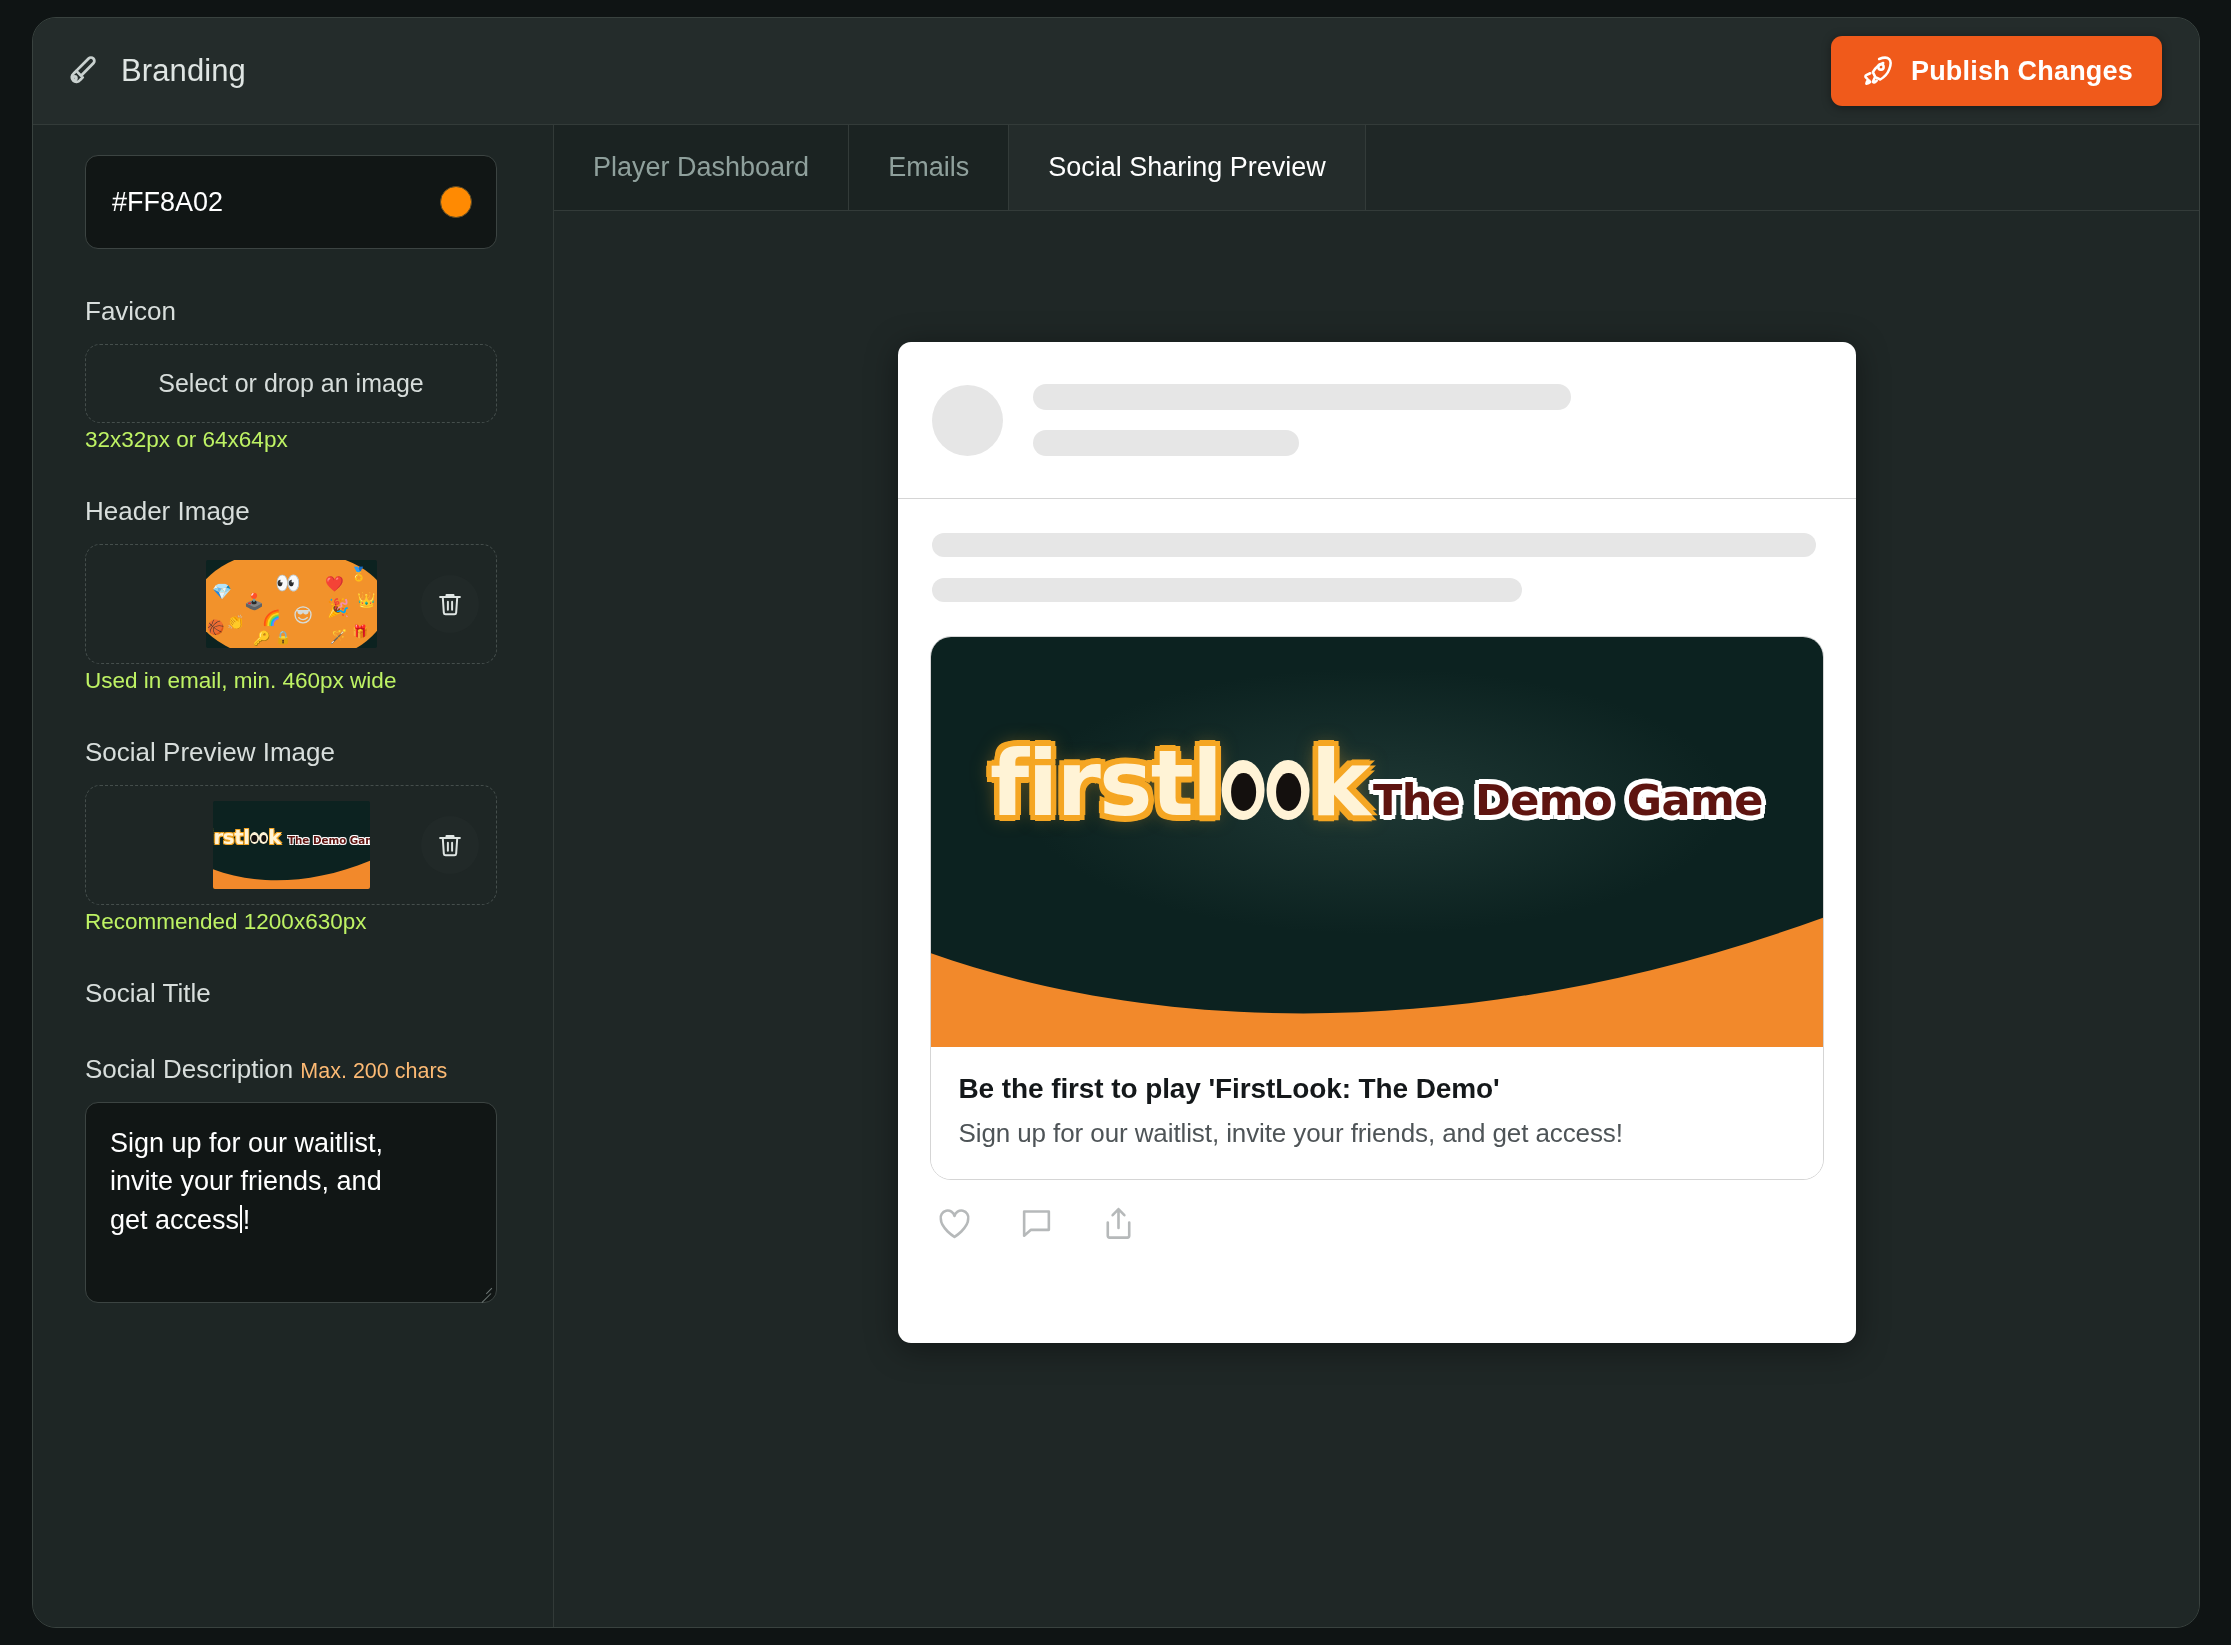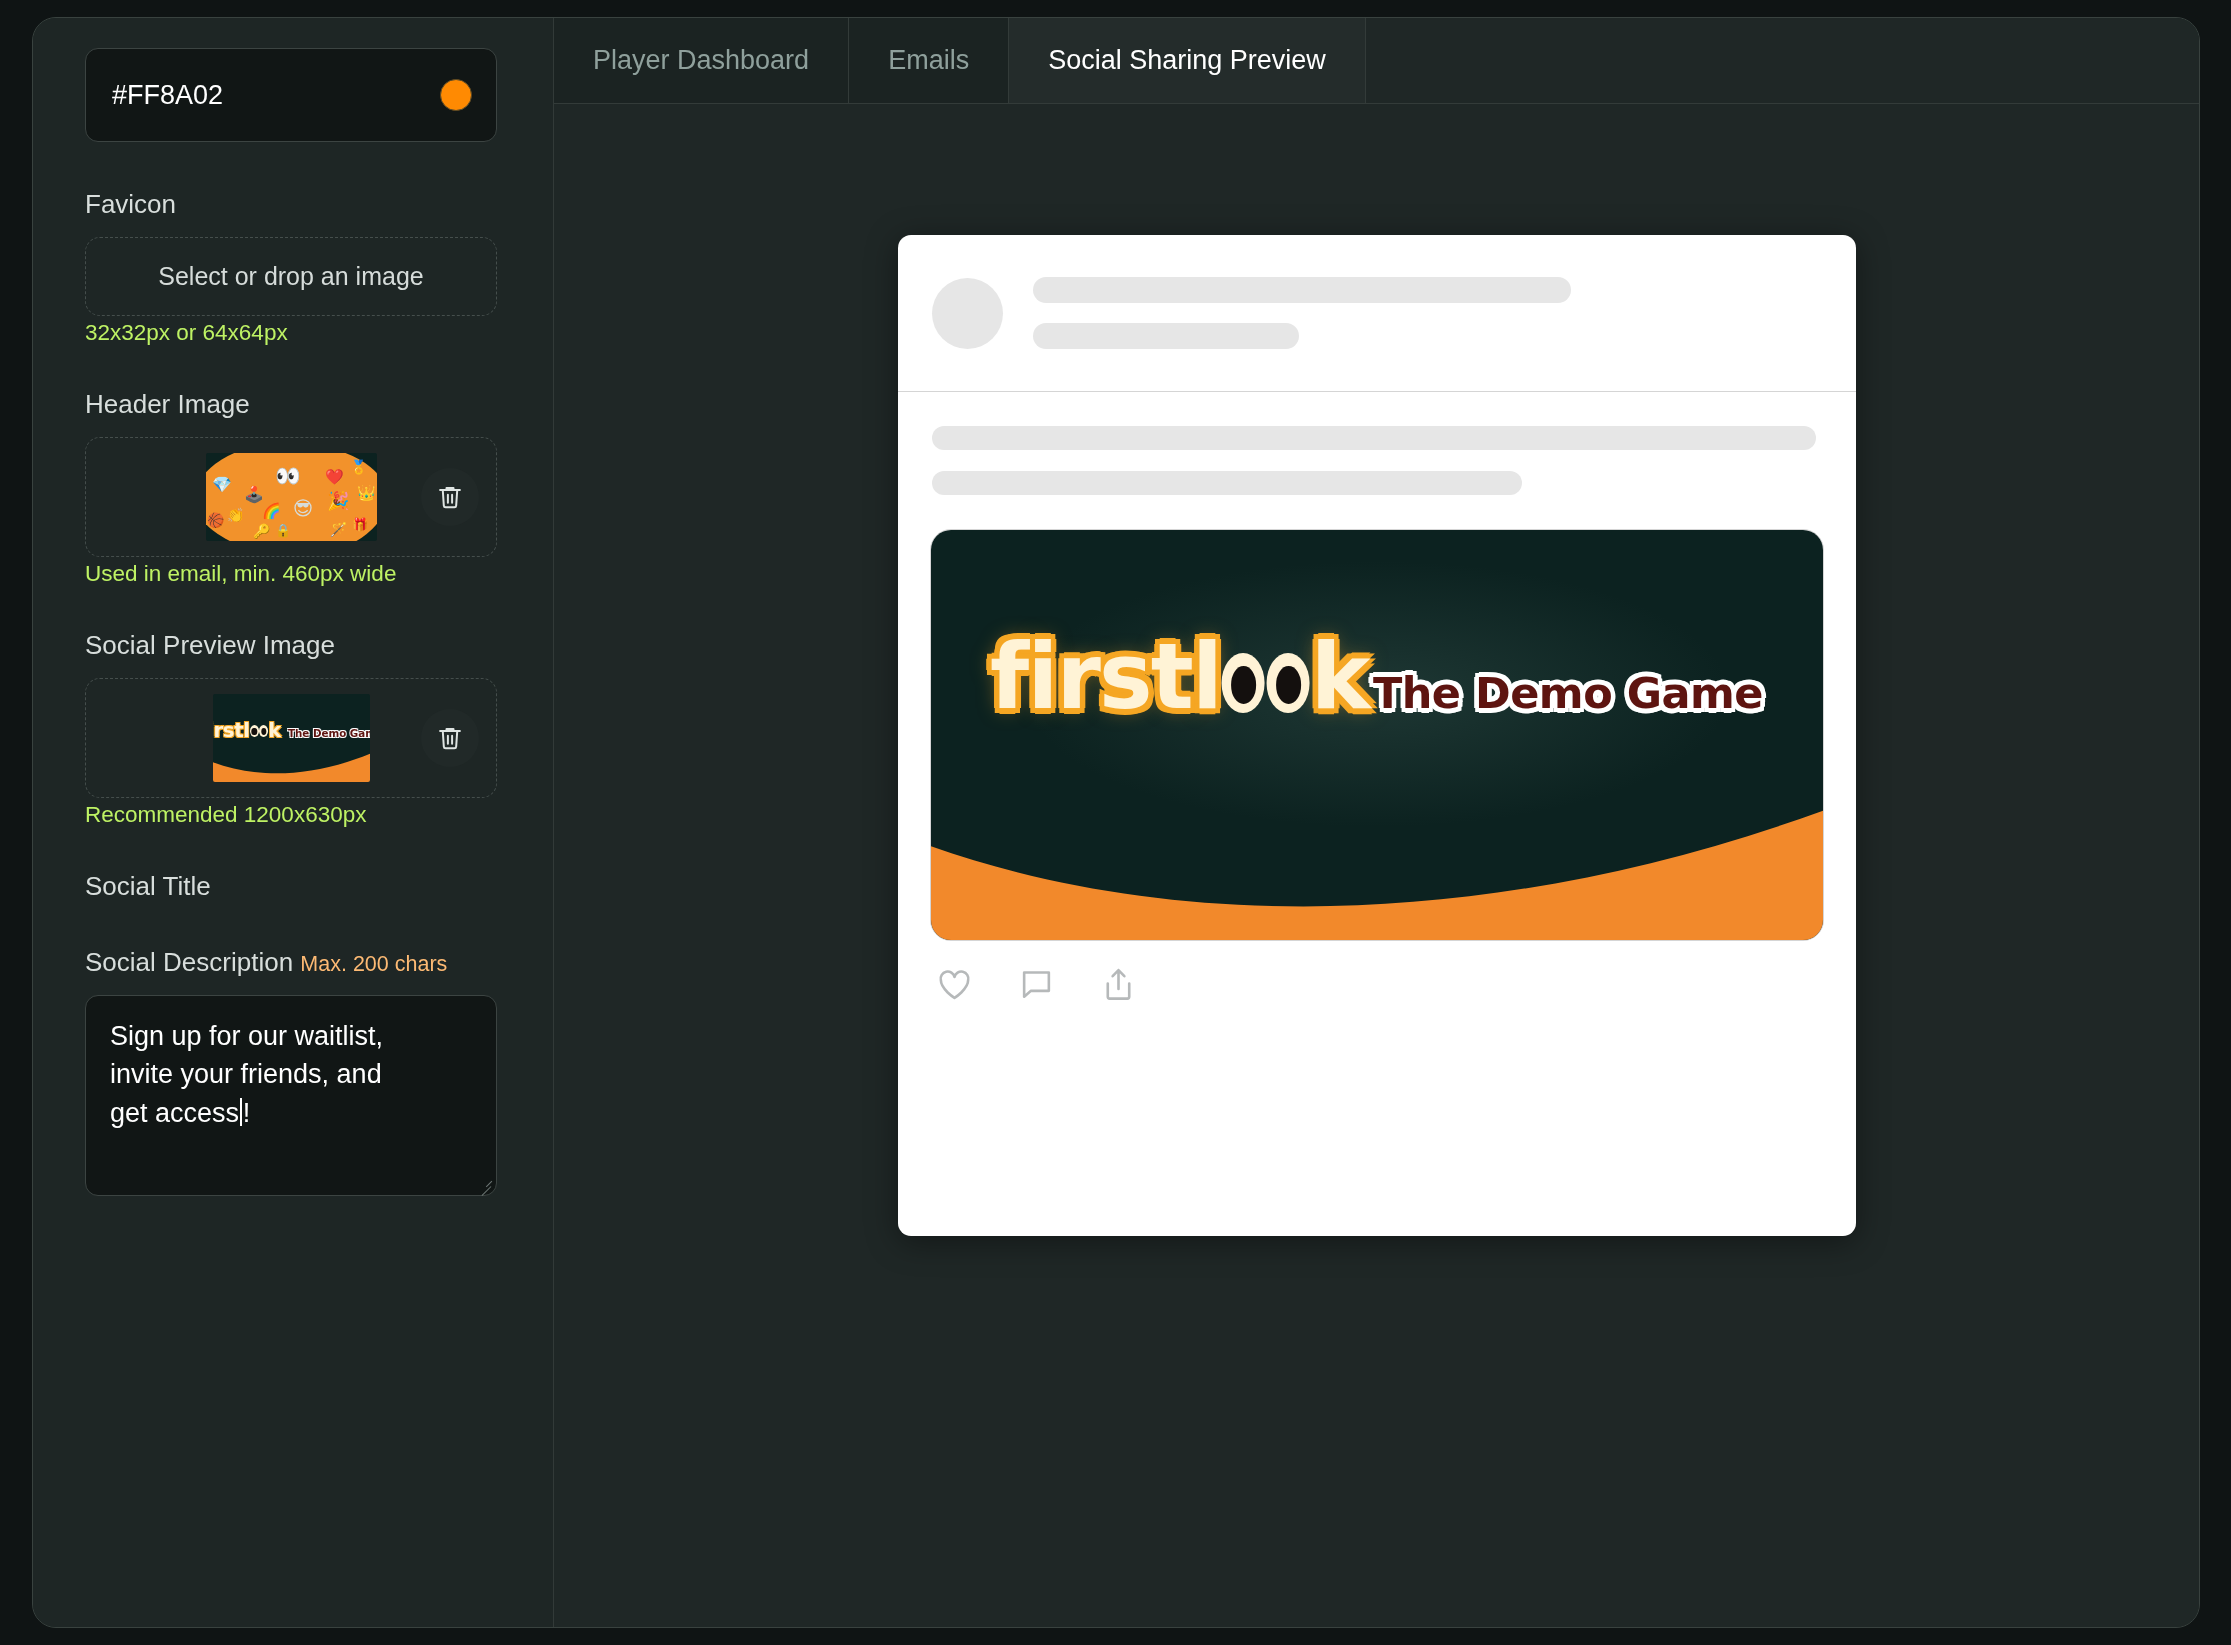--- a/index.html
+++ b/index.html
@@ -397,20 +397,40 @@
     gap: 43px;
     padding: 24px 37px 0 37px;
   }
   .act-icon { width: 39px; height: 39px; color: #b6b9ba; display: block; cursor: pointer; }
 </style>
 </head>
 <body>
 
 <div class="app-window">
 
+  <div class="topbar">
+    <div class="topbar-left">
+      <svg class="brush-icon" viewBox="0 0 24 24" fill="none" stroke="currentColor" stroke-width="1.8" stroke-linecap="round" stroke-linejoin="round">
+        <path d="M18.4 3.6a2.2 2.2 0 0 1 0 3.1l-8 8-3.1-3.1 8-8a2.2 2.2 0 0 1 3.1 0z"></path>
+        <path d="M7.3 11.6 5.6 13.3a3 3 0 1 0 4.2 4.2l1.7-1.7"></path>
+        <circle cx="6.3" cy="16.3" r="1.1"></circle>
+      </svg>
+      <div class="topbar-title">Branding</div>
+    </div>
+
+    <button class="publish-btn">
+      <svg class="rocket-icon" viewBox="0 0 24 24" fill="none" stroke="currentColor" stroke-width="1.8" stroke-linecap="round" stroke-linejoin="round">
+        <path d="M13.5 3.5c3.2-1.2 6.1-.9 7.1.1s1.3 3.9.1 7.1c-1.1 2.9-3.4 5.6-6.4 7.3l-3.5-1.7-1.7-3.5c1.7-3 4.4-5.3 7.3-6.4"></path>
+        <circle cx="14.8" cy="9.2" r="1.9"></circle>
+        <path d="M7.2 13.6 4.4 14.9a1 1 0 0 0-.3 1.6l1.1 1.1M10.4 16.8l-1.3 2.8a1 1 0 0 0 1.6.3l1.1-1.1"></path>
+        <path d="M5.6 18.4c-.9.9-1.1 2.6-1.1 2.6s1.7-.2 2.6-1.1a1.8 1.8 0 0 0-1.5-1.5z"></path>
+      </svg>
+      <span class="publish-label">Publish Changes</span>
+    </button>
+  </div>
 
   <div class="body-split">
 
     <div class="sidebar">
       <div class="sb-inner">
 
         <div class="label-top-clip">
           
         </div>
         <div class="text-input" style="margin-top:19px">
@@ -525,20 +545,24 @@
               <div class="logo-wrap" style="top:25%">
                 <div class="logo-main" style="font-size:90px;text-shadow:-4.7px -4.7px 0 #F5A623,4.7px -4.7px 0 #F5A623,-4.7px 4.7px 0 #F5A623,4.7px 4.7px 0 #F5A623,0 -5.6px 0 #F5A623,0 5.6px 0 #F5A623,-5.6px 0 0 #F5A623,5.6px 0 0 #F5A623,0 0 20.6px rgba(245,166,35,.55);">
                   <span>firstl</span><span class="eyes"><span class="eyeball" style="width:43px;height:60px;margin:0 0.9px"></span><span class="eyeball" style="width:43px;height:60px;margin:0 0.9px"></span></span><span>k</span>
                 </div>
                 <div class="logo-sub" style="font-size:43px;margin-top:-5.6px;letter-spacing:-0.5px;text-shadow:-3.7px -3.7px 0 #fff,3.7px -3.7px 0 #fff,-3.7px 3.7px 0 #fff,3.7px 3.7px 0 #fff,0 -4.7px 0 #fff,0 4.7px 0 #fff,-4.7px 0 0 #fff,4.7px 0 0 #fff;">The Demo Game</div>
               </div>
               <svg class="wave" viewBox="0 0 952 160" preserveAspectRatio="none" style="height:150px">
                 <path d="M0 60 C 260 152, 600 150, 952 22 L952 160 L0 160 Z" fill="#F2892B"></path>
               </svg>
             </div>
+            <div class="embed-text">
+              <div class="embed-title">Be the first to play 'FirstLook: The Demo'</div>
+              <div class="embed-desc">Sign up for our waitlist, invite your friends, and get access!</div>
+            </div>
           </div>
 
           <div class="card-actions">
             <svg class="act-icon" viewBox="0 0 24 24" fill="none" stroke="currentColor" stroke-width="1.6" stroke-linecap="round" stroke-linejoin="round">
               <path d="M12 20.2S3.6 15 3.6 9.3A4.3 4.3 0 0 1 12 7.4a4.3 4.3 0 0 1 8.4 1.9c0 5.7-8.4 10.9-8.4 10.9z"></path>
             </svg>
             <svg class="act-icon" viewBox="0 0 24 24" fill="none" stroke="currentColor" stroke-width="1.6" stroke-linecap="round" stroke-linejoin="round">
               <path d="M4.4 4.6h15.2v11.3H8.6l-4.2 3.6z"></path>
             </svg>
             <svg class="act-icon" viewBox="0 0 24 24" fill="none" stroke="currentColor" stroke-width="1.6" stroke-linecap="round" stroke-linejoin="round">

